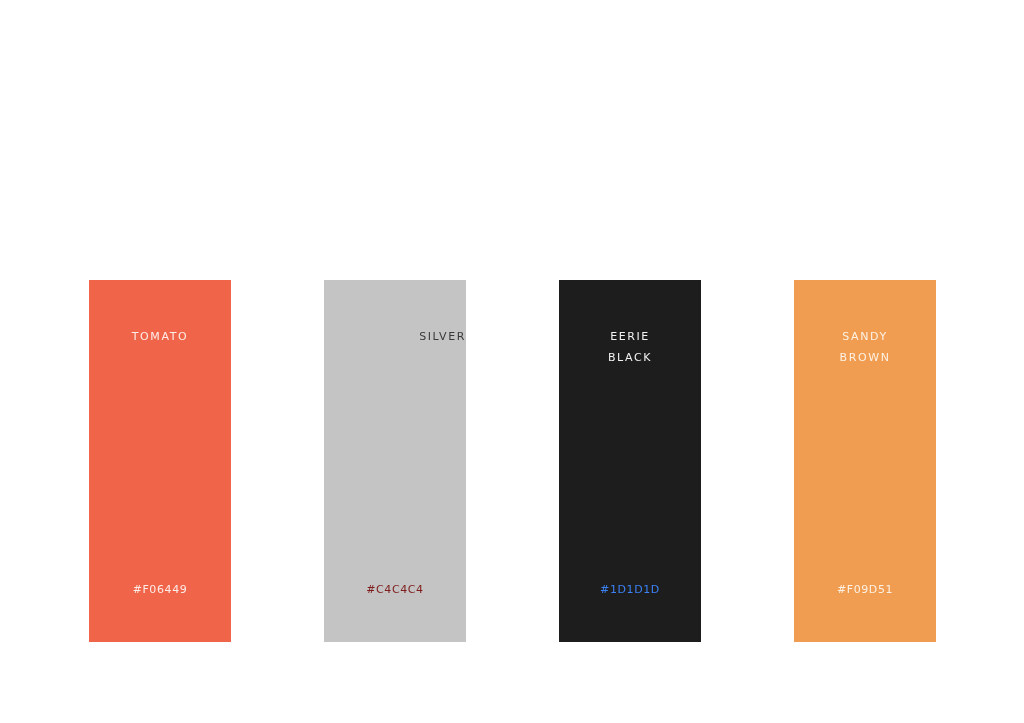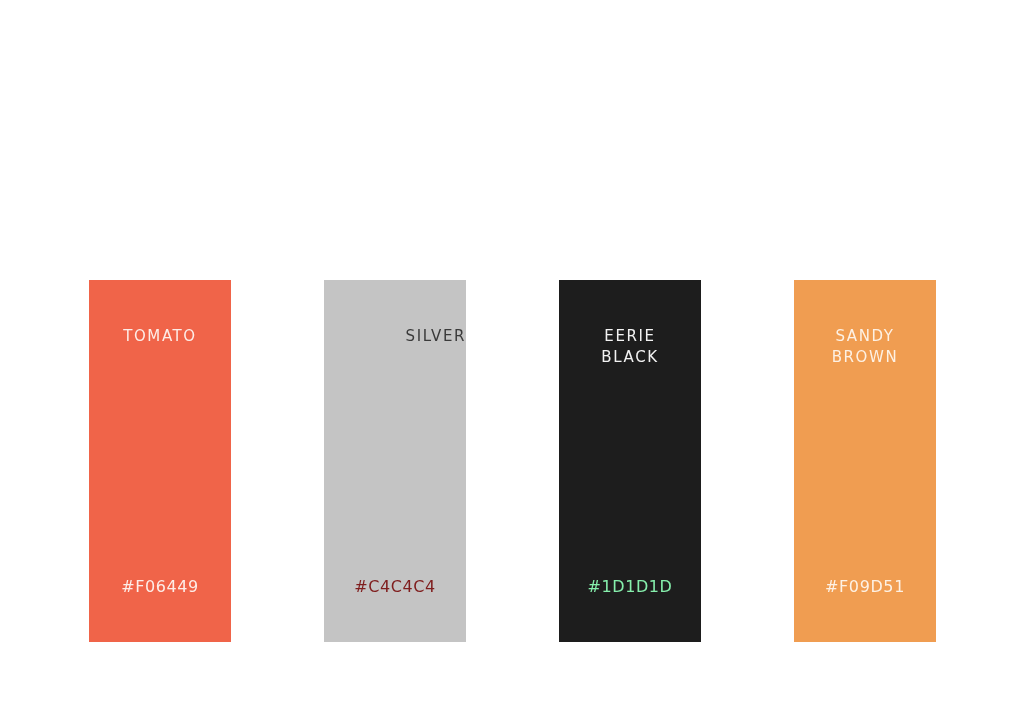--- a/index.html
+++ b/index.html
@@ -63,35 +63,35 @@
     align-items: center;
   }
 
   .swatch-name {
     position: absolute;
     top: 46px;
     left: 0;
     right: 0;
     text-align: center;
     font-family: "DejaVu Sans", sans-serif;
-    font-size: 15px;
+    font-size: 11px;
     line-height: 21px;
     letter-spacing: 1.6px;
     font-weight: 400;
     white-space: pre-line;
   }
 
   .swatch-hex {
     position: absolute;
     bottom: 46px;
     left: 0;
     right: 0;
     text-align: center;
     font-family: "DejaVu Sans", sans-serif;
-    font-size: 16px;
+    font-size: 11px;
     letter-spacing: 0.6px;
     font-weight: 400;
   }
 </style>
 </head>
 <body style="background: rgb(255, 255, 255);">
 
 <div id="palette-page">
 
 
@@ -104,21 +104,21 @@
 
 
     <div class="swatch-card" style="background: rgb(196, 196, 196);">
       <span class="swatch-name" style="color: rgb(58, 58, 58); text-align: right;">SILVER</span>
       <span class="swatch-hex" style="color: #7f1d1d;">#C4C4C4</span>
     </div>
 
     <div class="swatch-card" style="background: rgb(29, 29, 29);">
       <span class="swatch-name" style="color: rgb(242, 242, 242);">EERIE
 BLACK</span>
-      <span class="swatch-hex" style="color: #86efac;">#1D1D1D</span>
+      <span class="swatch-hex" style="color: #3b82f6;">#1D1D1D</span>
     </div>
 
     <div class="swatch-card" style="background: rgb(240, 157, 81); padding-left: 39px;">
       <span class="swatch-name" style="color: rgb(253, 241, 228);">SANDY
 BROWN</span>
       <span class="swatch-hex" style="color: rgb(253, 241, 228);">#F09D51</span>
     </div>
 
   </div>
 </div>

